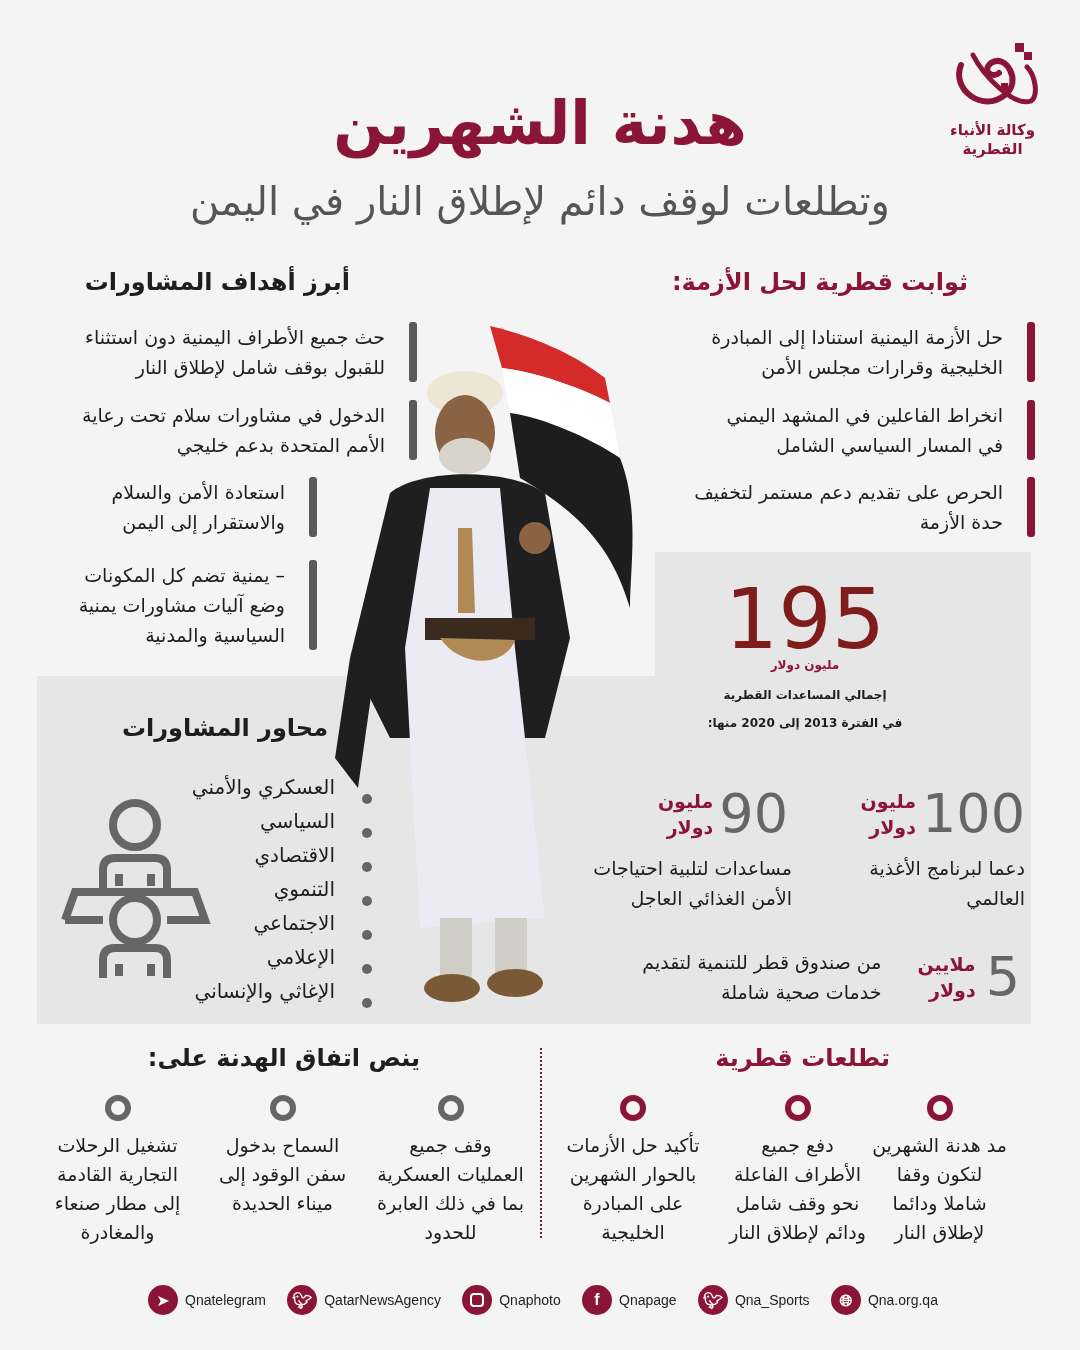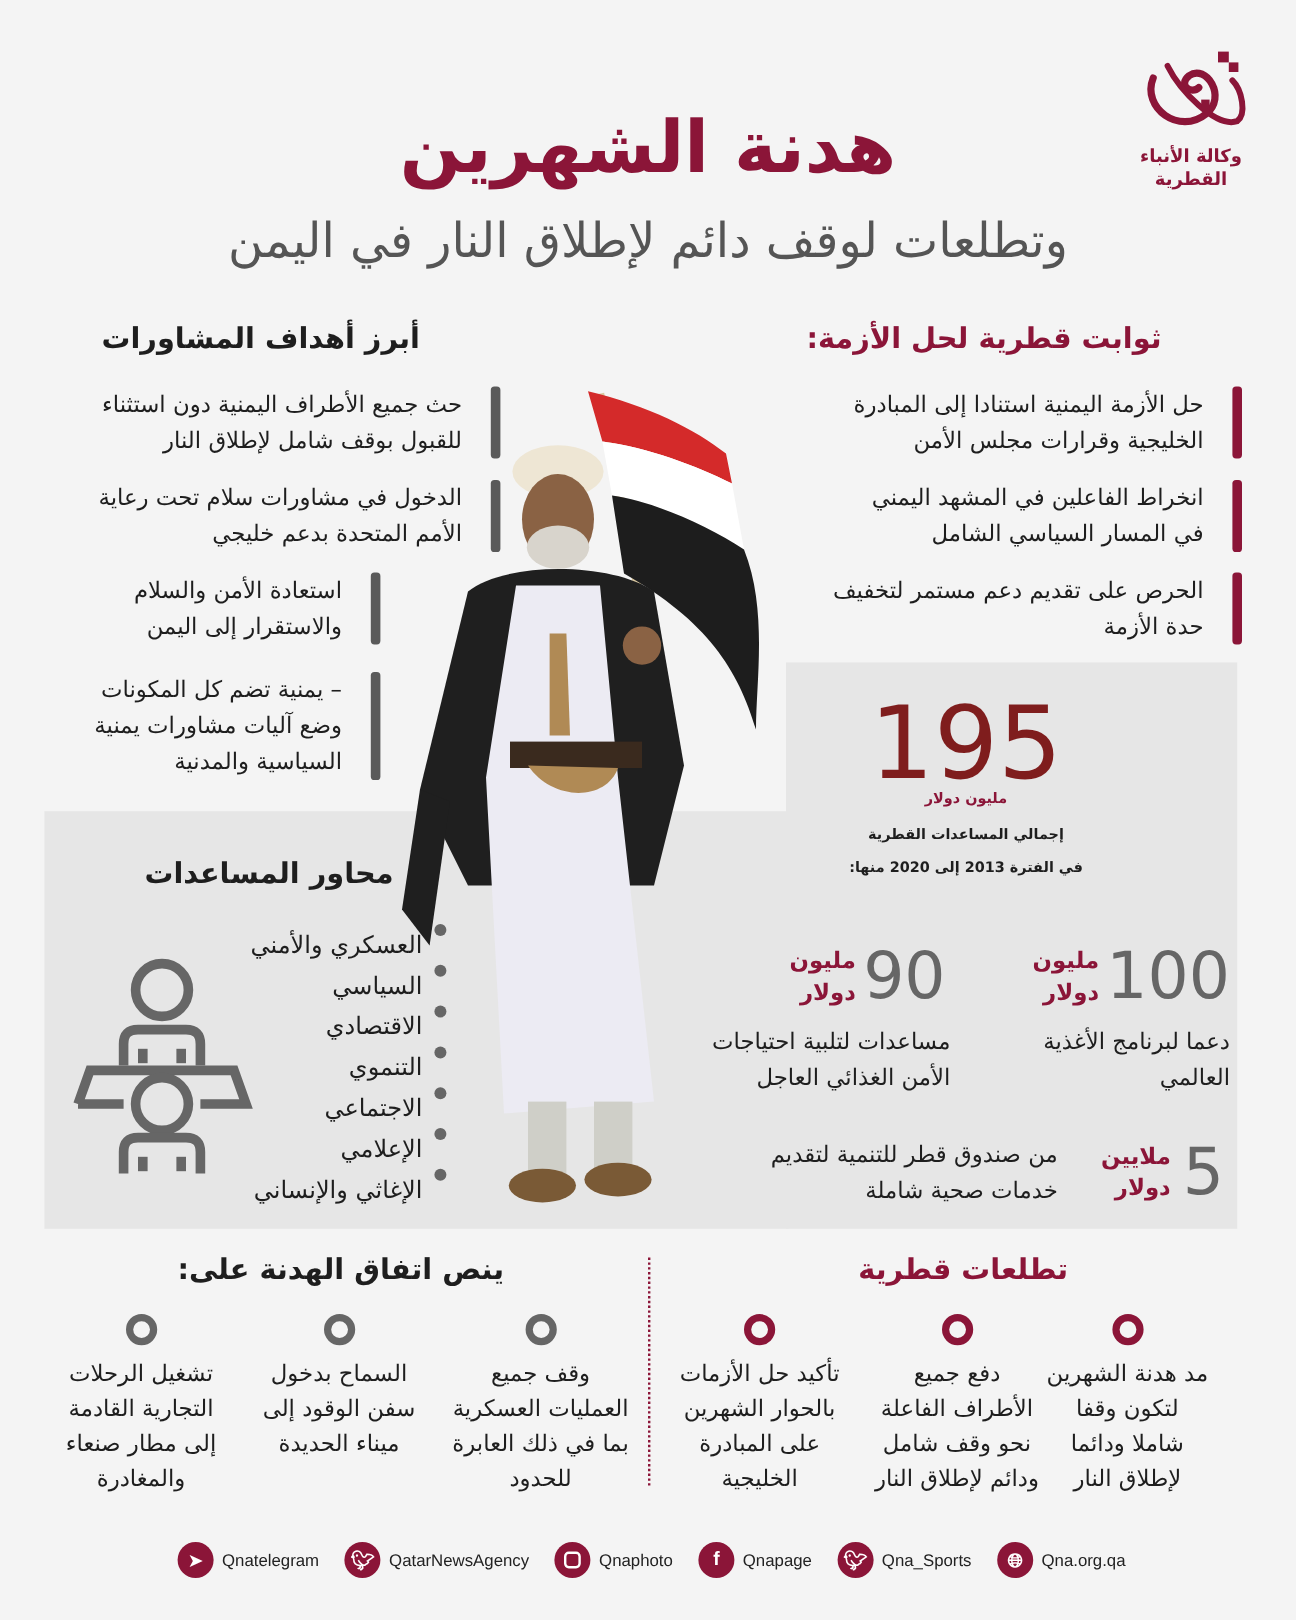--- a/index.html
+++ b/index.html
@@ -33,21 +33,21 @@
   .bar.m { background: #8b1538; }
   .bar.g { background: #5a5a5a; }
   .bar-text { font-size: 19px; line-height: 30px; text-align: right; }
 
   .big195 { font-size: 84px; font-weight: normal; color: #7f1d1d; text-align: center; direction: ltr; }
   .stat-line { text-align: center; font-size: 12px; font-weight: bold; }
   .num-gray { color: #666; font-size: 54px; direction: ltr; }
   .unit { color: #8b1538; font-weight: bold; font-size: 19px; line-height: 26px; text-align: right; }
 
   .axes-list { list-style: none; }
-  .axes-list li { font-size: 20px; line-height: 34px; display: flex; align-items: flex-start; gap: 10px; justify-content: flex-start; }
+  .axes-list li { font-size: 20px; line-height: 34px; display: flex; align-items: flex-end; gap: 27px; justify-content: flex-start; }
   .dot { width: 10px; height: 10px; border-radius: 50%; background: #666; flex: none; }
 
   .ring { width: 26px; height: 26px; border-radius: 50%; border: 6px solid #8b1538; margin: 0 auto 10px; }
   .ring.g { border-color: #666; }
   .col { position: absolute; text-align: center; font-size: 19px; line-height: 29px; }
 
   .divider { position: absolute; left: 540px; top: 1048px; height: 190px; border-left: 2px dotted #8b1538; }
 
   .footer { position: absolute; top: 1283px; left: 148px; width: 790px; height: 34px; direction: ltr;
     display: flex; align-items: center; justify-content: space-between; }
@@ -199,21 +199,21 @@
   <div>
     <div class="unit">ملايين</div>
     <div class="unit">دولار</div>
   </div>
   <div style="font-size:19px; line-height:30px; margin-right:26px;">
     <div>من صندوق قطر للتنمية لتقديم</div>
     <div>خدمات صحية شاملة</div>
   </div>
 </div>
 
-<div class="abs sec-head" style="right:752px; top:714px;">محاور المساعدات</div>
+<div class="abs sec-head" style="right:752px; top:714px;">محاور المشاورات</div>
 <ul class="abs axes-list" style="right:708px; top:770px;">
   <li>
       <span class="dot"></span>
       <span>العسكري والأمني</span>
     </li>
   <li>
       <span class="dot"></span>
       <span>السياسي</span>
     </li>
   <li>

